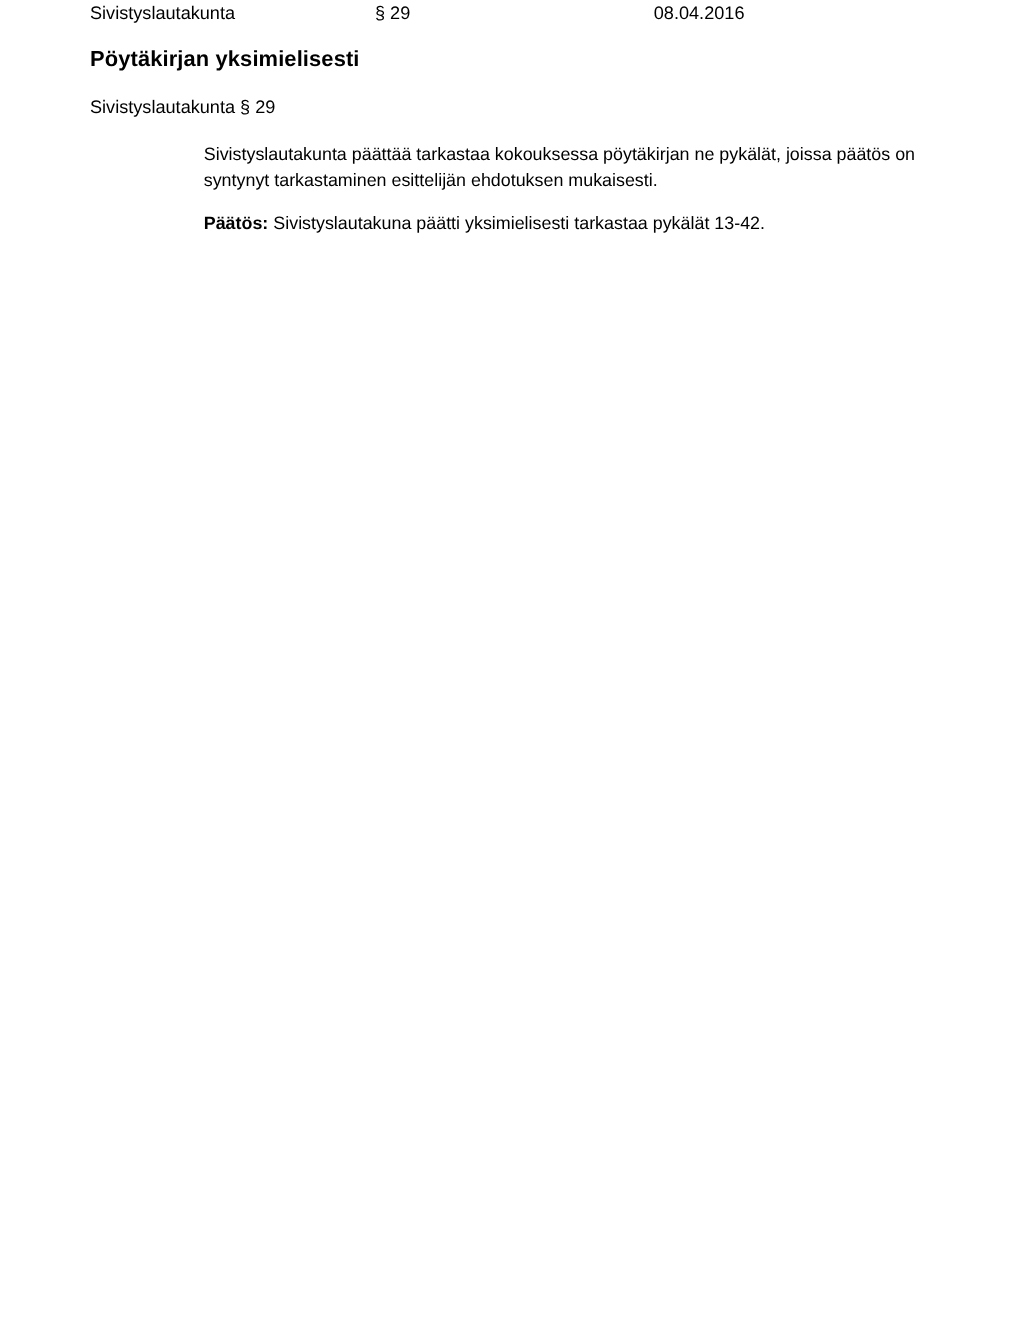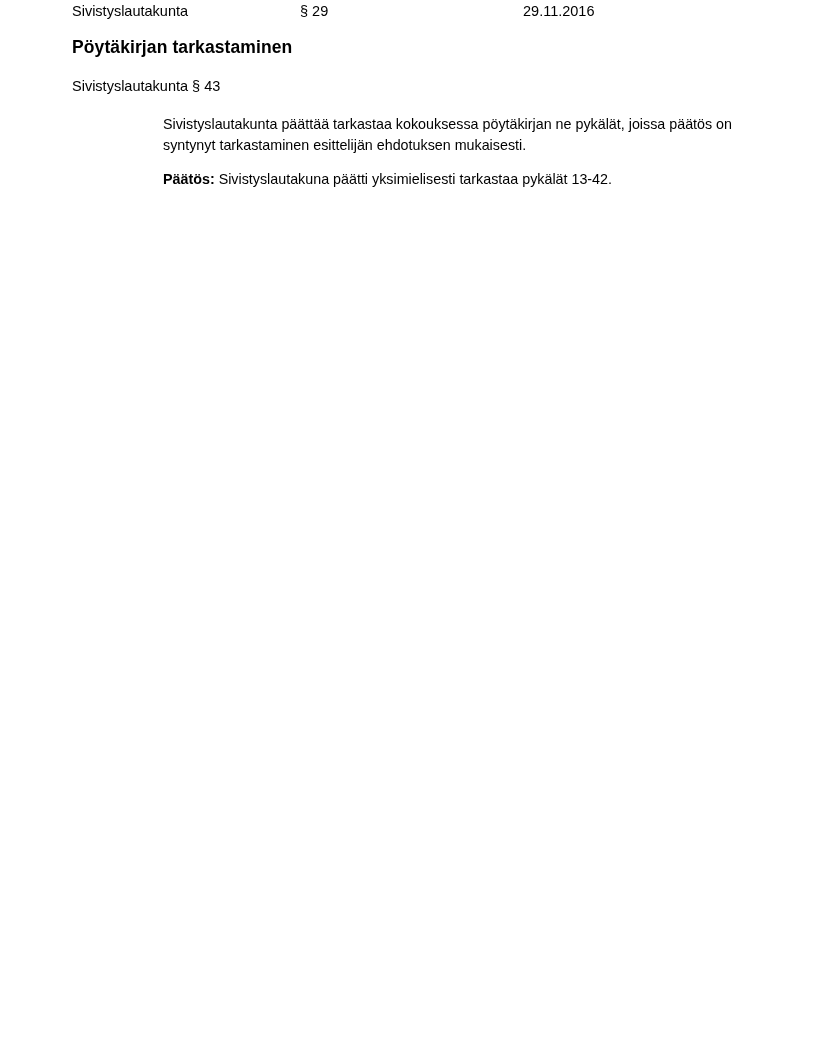--- a/index.html
+++ b/index.html
@@ -84,26 +84,26 @@
   }
 </style>
 </head>
 <body>
 
 <div class="page">
 
   <div class="header-row">
     <span class="header-body">Sivistyslautakunta</span>
     <span class="header-section">§ 29</span>
-    <span class="header-date">29.11.2016</span>
+    <span class="header-date">08.04.2016</span>
   </div>
 
-  <div class="doc-title">Pöytäkirjan tarkastaminen</div>
+  <div class="doc-title">Pöytäkirjan yksimielisesti</div>
 
-  <div class="subheading">Sivistyslautakunta § 43</div>
+  <div class="subheading">Sivistyslautakunta § 29</div>
 
   <div class="body-block paragraph-1">Sivistyslautakunta päättää tarkastaa kokouksessa pöytäkirjan ne pykälät, joissa päätös on syntynyt tarkastaminen esittelijän ehdotuksen mukaisesti.</div>
 
   <div class="body-block paragraph-2">
     <span class="decision-label">Päätös:</span>
     <span> Sivistyslautakuna päätti yksimielisesti tarkastaa pykälät 13-42.</span>
   </div>
 
 </div>
 

